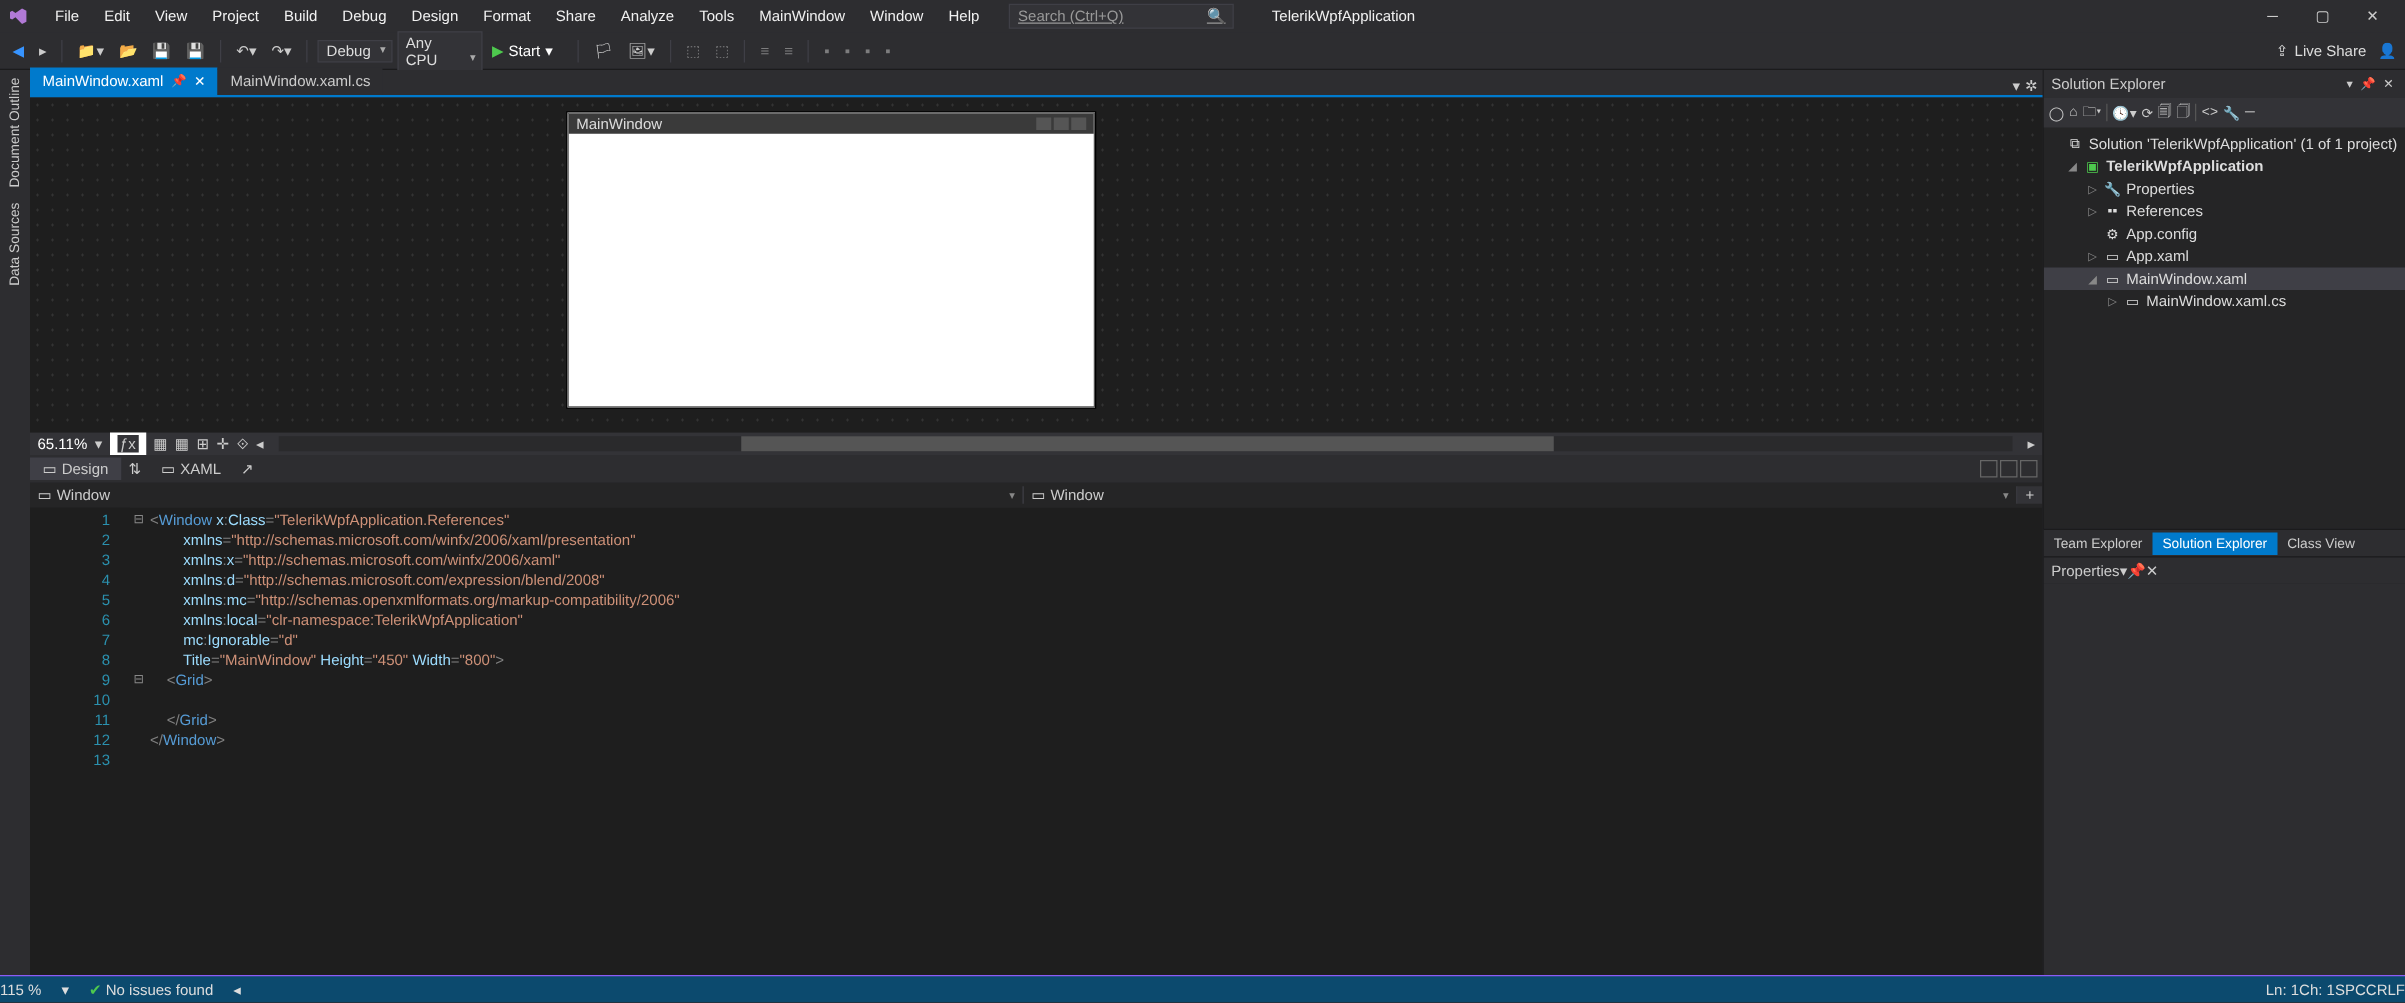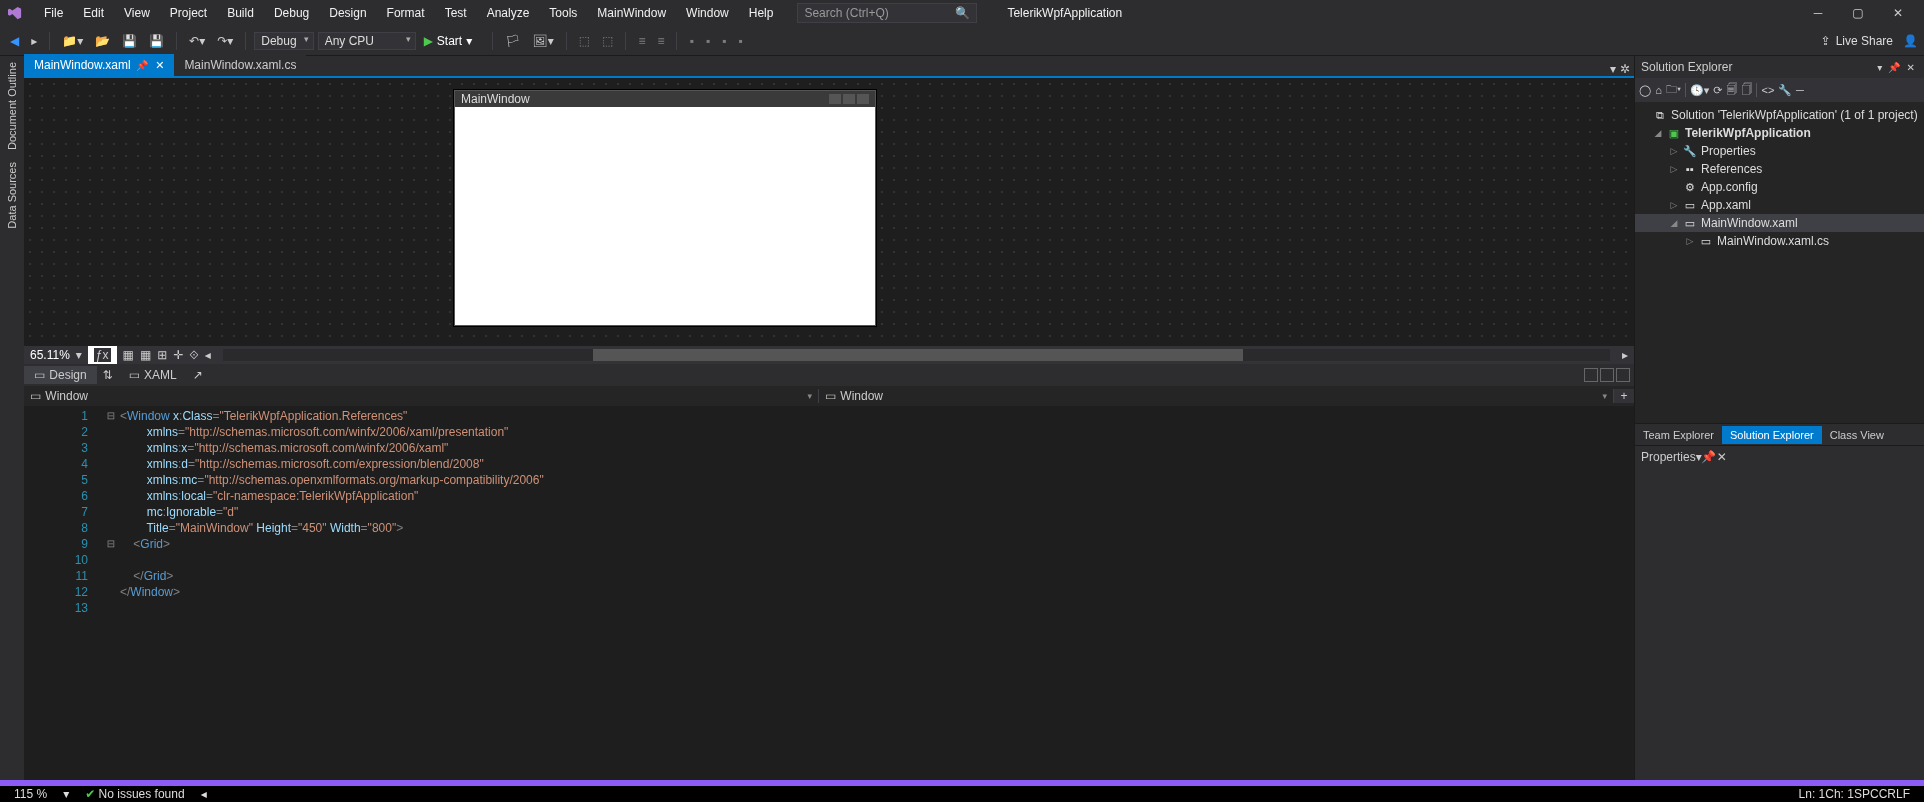--- a/index.html
+++ b/index.html
@@ -1,21 +1,21 @@
 <!DOCTYPE html>
 <html><head>
 <meta charset="utf-8">
 <style>
 * { margin: 0; padding: 0; box-sizing: border-box; font-family: "Segoe UI", sans-serif; font-size: 12px; }
 body { background: #2d2d30; color: #f1f1f1; width: 1924px; height: 802px; overflow: hidden; display: flex; flex-direction: column; }
 .titlebar { height: 26px; background: #2d2d30; display: flex; align-items: center; padding: 0 6px; }
 .titlebar .logo { width: 18px; height: 18px; margin-right: 10px; display:flex; align-items:center; justify-content:center; }
 .menu { display: flex; }
 .menu span { padding: 4px 10px; cursor: default; }
-.search-box { margin-left: 14px; width: 180px; height: 20px; background: #333337; border: 1px solid #3f3f46; display:flex; align-items:center; padding: 0 6px; color:#999; }
+.search-box { margin-left: 14px; width: 180px; height: 20px; background: #333337; border: 1px solid #3f3f46; display:flex; align-items:center; padding: 0 6px; color:#999;text-decoration:underline; }
 .search-box .sbtext { flex:1; }
 .titlebar .app-title { margin-left: 30px; color:#f1f1f1; }
 .titlebar .winbtns { margin-left:auto; display:flex; }
 .titlebar .winbtns span { width: 40px; text-align:center; color:#ccc; }
 .toolbar { height: 30px; background: #2d2d30; border-bottom:1px solid #1b1b1c; display:flex; align-items:center; padding: 0 6px; gap:4px; }
 .toolbar .tbbtn { padding:2px 4px; color:#ccc; display:flex; align-items:center; gap:2px; }
 .toolbar .sep { width:1px; height:18px; background:#3f3f46; margin:0 4px; }
 .toolbar .combo { background:#333337; border:1px solid #3f3f46; padding:1px 16px 1px 6px; position:relative; color:#ddd; }
 .toolbar .combo::after { content:"▾"; position:absolute; right:4px; font-size:9px; color:#aaa; }
 .toolbar .start { color:#fff; display:flex; align-items:center; gap:4px; padding:2px 12px 2px 4px; }
@@ -58,21 +58,21 @@
 .editor .gutter div { height:16px; }
 .editor .codewrap { flex:1; position:relative; }
 .editor .fold { position:absolute; left:0; top:2px; width:14px; color:#888; line-height:16px; }
 .editor .fold div { height:16px; text-align:center; font-size:10px; }
 .editor pre { margin-left:16px; padding-top:2px; line-height:16px; color:#dcdcdc; white-space:pre; }
 .tk-br { color:#808080; }
 .tk-el { color:#569cd6; }
 .tk-at { color:#9cdcfe; }
 .tk-st { color:#ce9178; }
 .tk-pf { color:#9cdcfe; }
-.statusbar { height:22px; background:#000000; border-top:6px solid #8b5cf6; color:#ddd; display:flex; align-items:center; padding:0 14px; gap:16px; font-size:11px; }
+.statusbar { height:22px; background:#0c4a6e; border-top:1px solid #8b5cf6; color:#ddd; display:flex; align-items:center; padding:0 0; gap:16px; font-size:11px; }
 .statusbar .right { margin-left:auto; display:flex; }
 .statusbar .ok { color:#4ec94e; }
 .rightpanel { width:290px; background:#252526; display:flex; flex-direction:column; border-left:1px solid #1b1b1c; }
 .panel-head { height:22px; background:#2d2d30; display:flex; align-items:center; padding:0 6px; color:#ccc; }
 .panel-head .ph-title { flex:1; }
 .panel-head .phbtn { padding:0 3px; color:#ccc; font-size:10px; }
 .se-toolbar { height:24px; background:#333337; display:flex; align-items:center; padding:0 4px; gap:4px; color:#ccc; }
 .se-toolbar span { font-size:11px; }
 .se-search { height:22px; background:#252526; border-bottom:1px solid #3f3f46; display:flex; align-items:center; padding:0 6px; color:#888; }
 .se-search .sst { flex:1; font-style:italic; font-size:11px; }
@@ -102,21 +102,21 @@
   </span>
   <div class="menu">
     <span>File</span>
     <span>Edit</span>
     <span>View</span>
     <span>Project</span>
     <span>Build</span>
     <span>Debug</span>
     <span>Design</span>
     <span>Format</span>
-    <span>Test</span>
+    <span>Share</span>
     <span>Analyze</span>
     <span>Tools</span>
     <span>MainWindow</span>
     <span>Window</span>
     <span>Help</span>
   </div>
   <div class="search-box">
     <span class="sbtext">Search (Ctrl+Q)</span>
     <span>🔍</span>
   </div>
@@ -134,21 +134,21 @@
   <span class="sep"></span>
   <span class="tbbtn">📁▾</span>
   <span class="tbbtn">📂</span>
   <span class="tbbtn">💾</span>
   <span class="tbbtn">💾</span>
   <span class="sep"></span>
   <span class="tbbtn">↶▾</span>
   <span class="tbbtn">↷▾</span>
   <span class="sep"></span>
   <span class="combo">Debug</span>
-  <span class="combo" style="width:98px">Any CPU</span>
+  <span class="combo" style="width:68px">Any CPU</span>
   <span class="start"><span class="tri">▶</span><span>Start</span> ▾</span>
   <span class="sep"></span>
   <span class="tbbtn">🏳</span>
   <span class="tbbtn">🖼▾</span>
   <span class="sep"></span>
   <span class="tbbtn" style="opacity:.5">⬚</span>
   <span class="tbbtn" style="opacity:.5">⬚</span>
   <span class="sep"></span>
   <span class="tbbtn" style="opacity:.5">≡</span>
   <span class="tbbtn" style="opacity:.5">≡</span>

